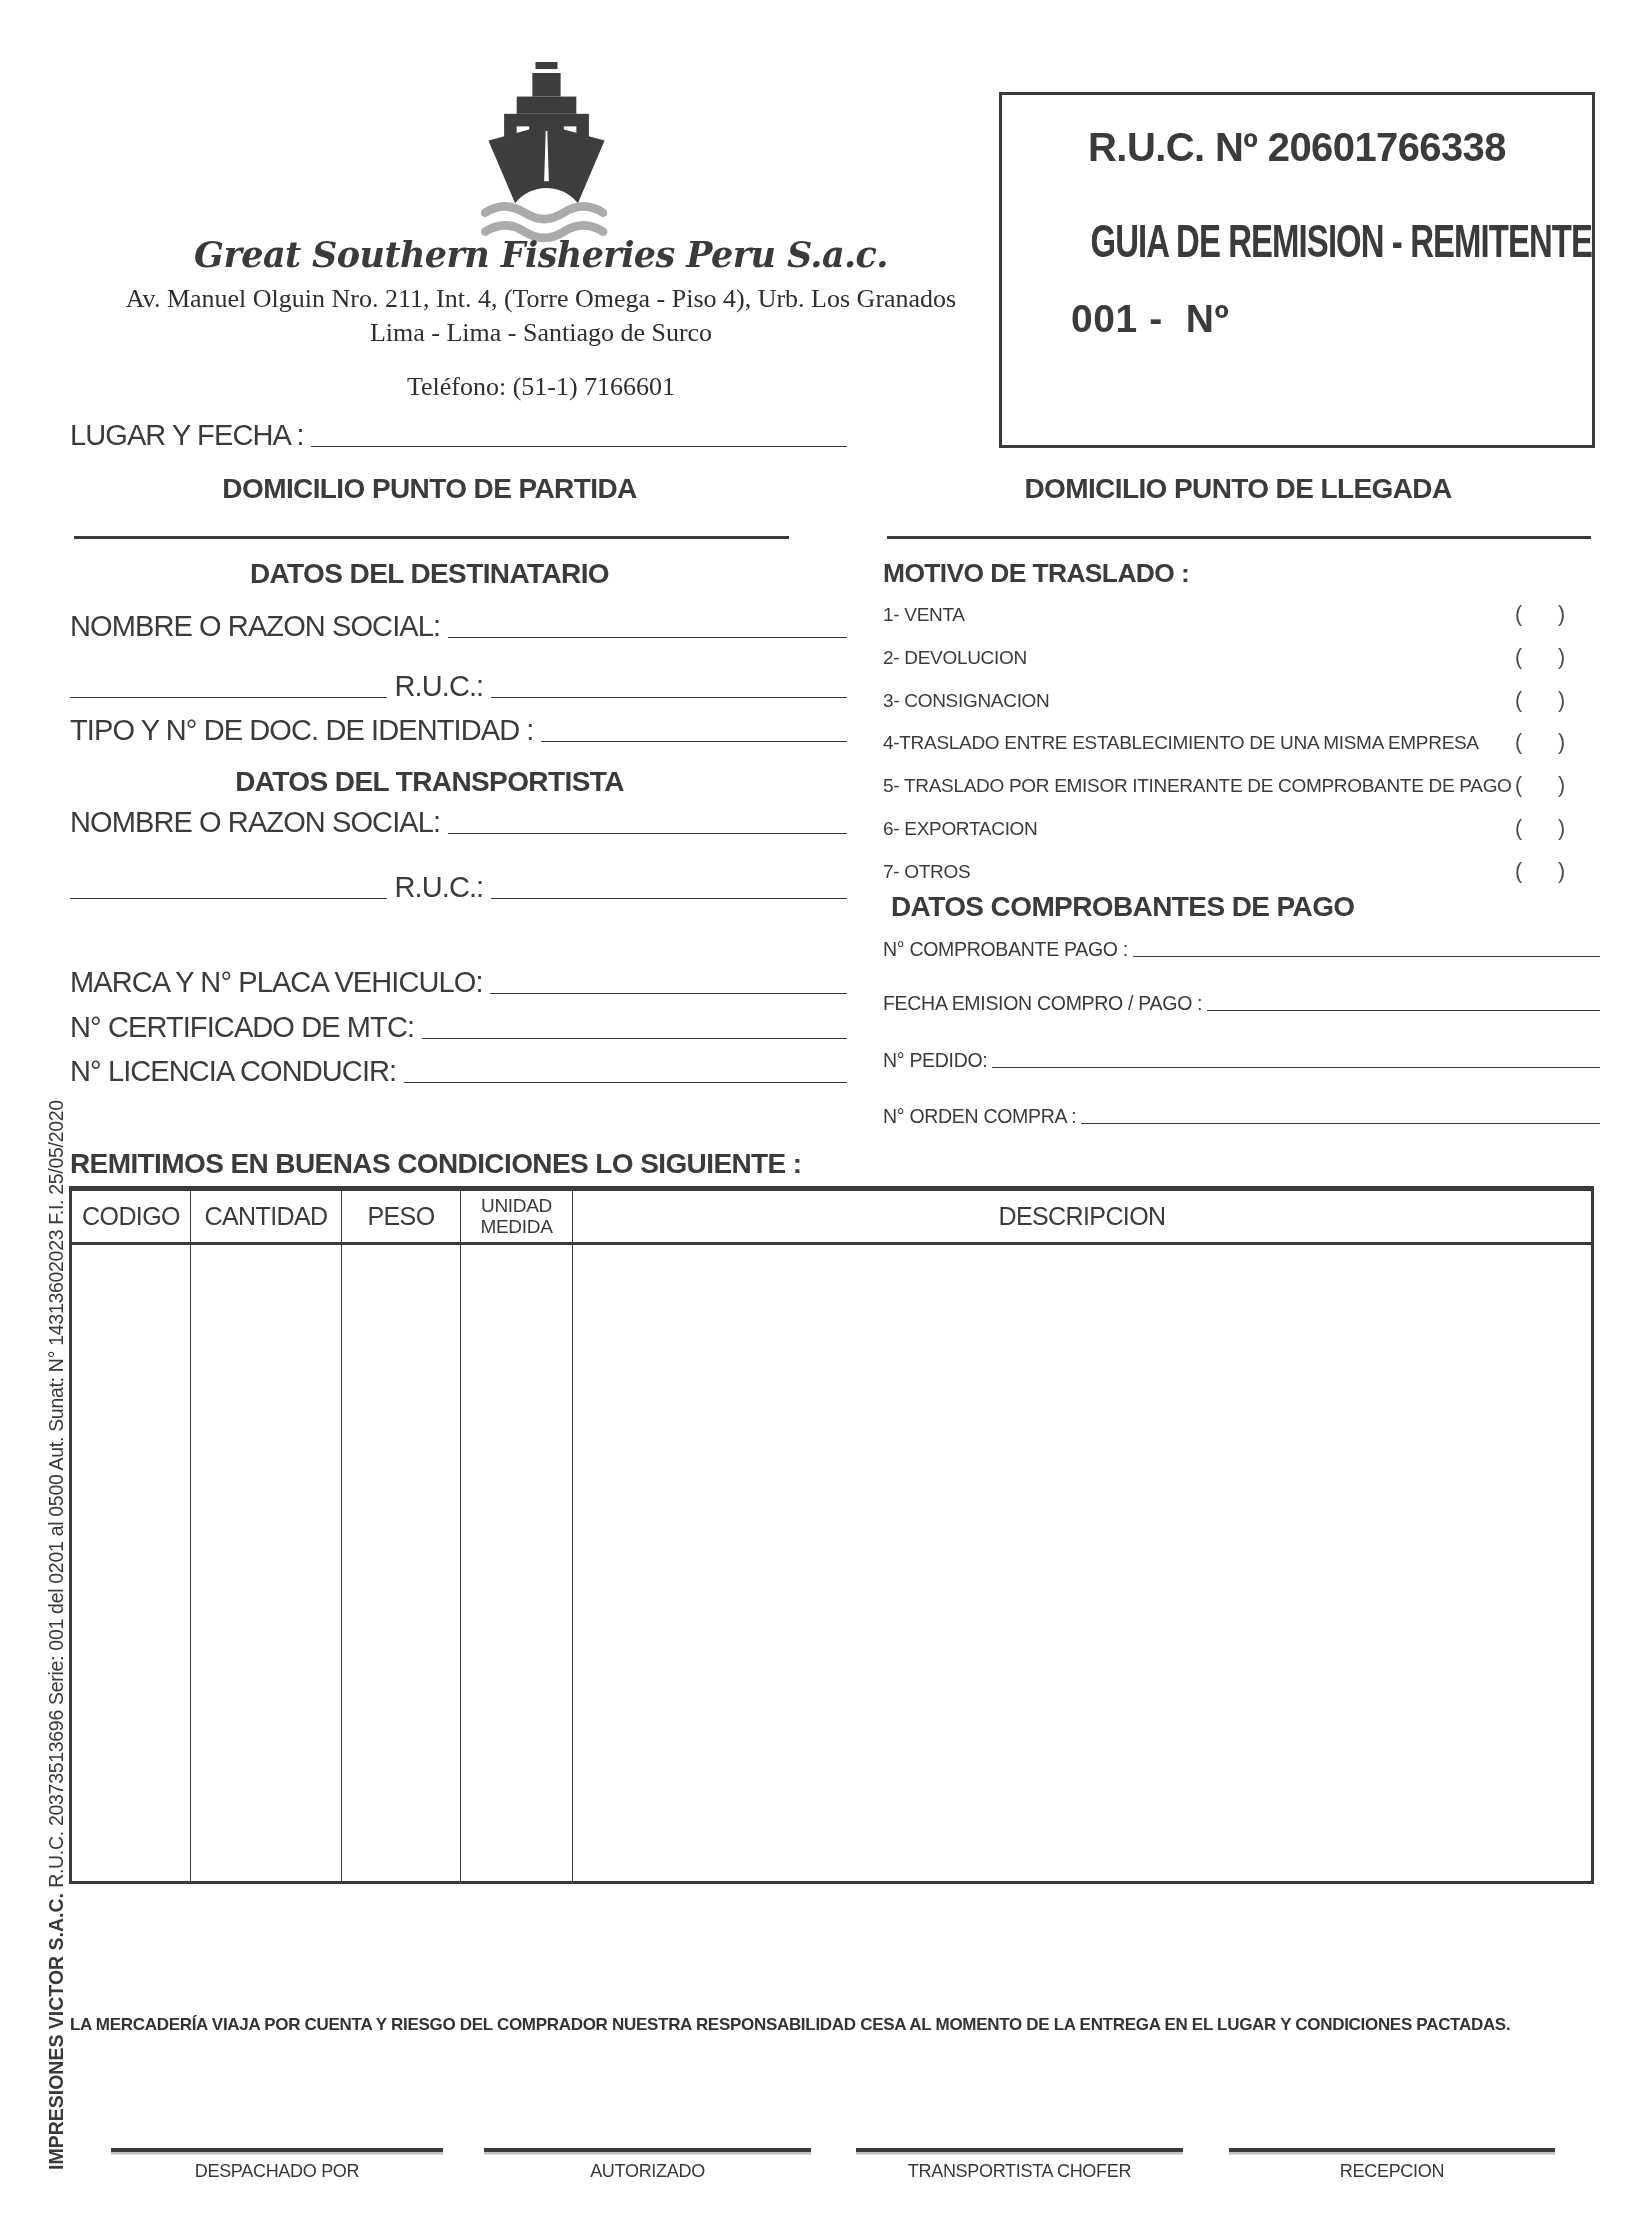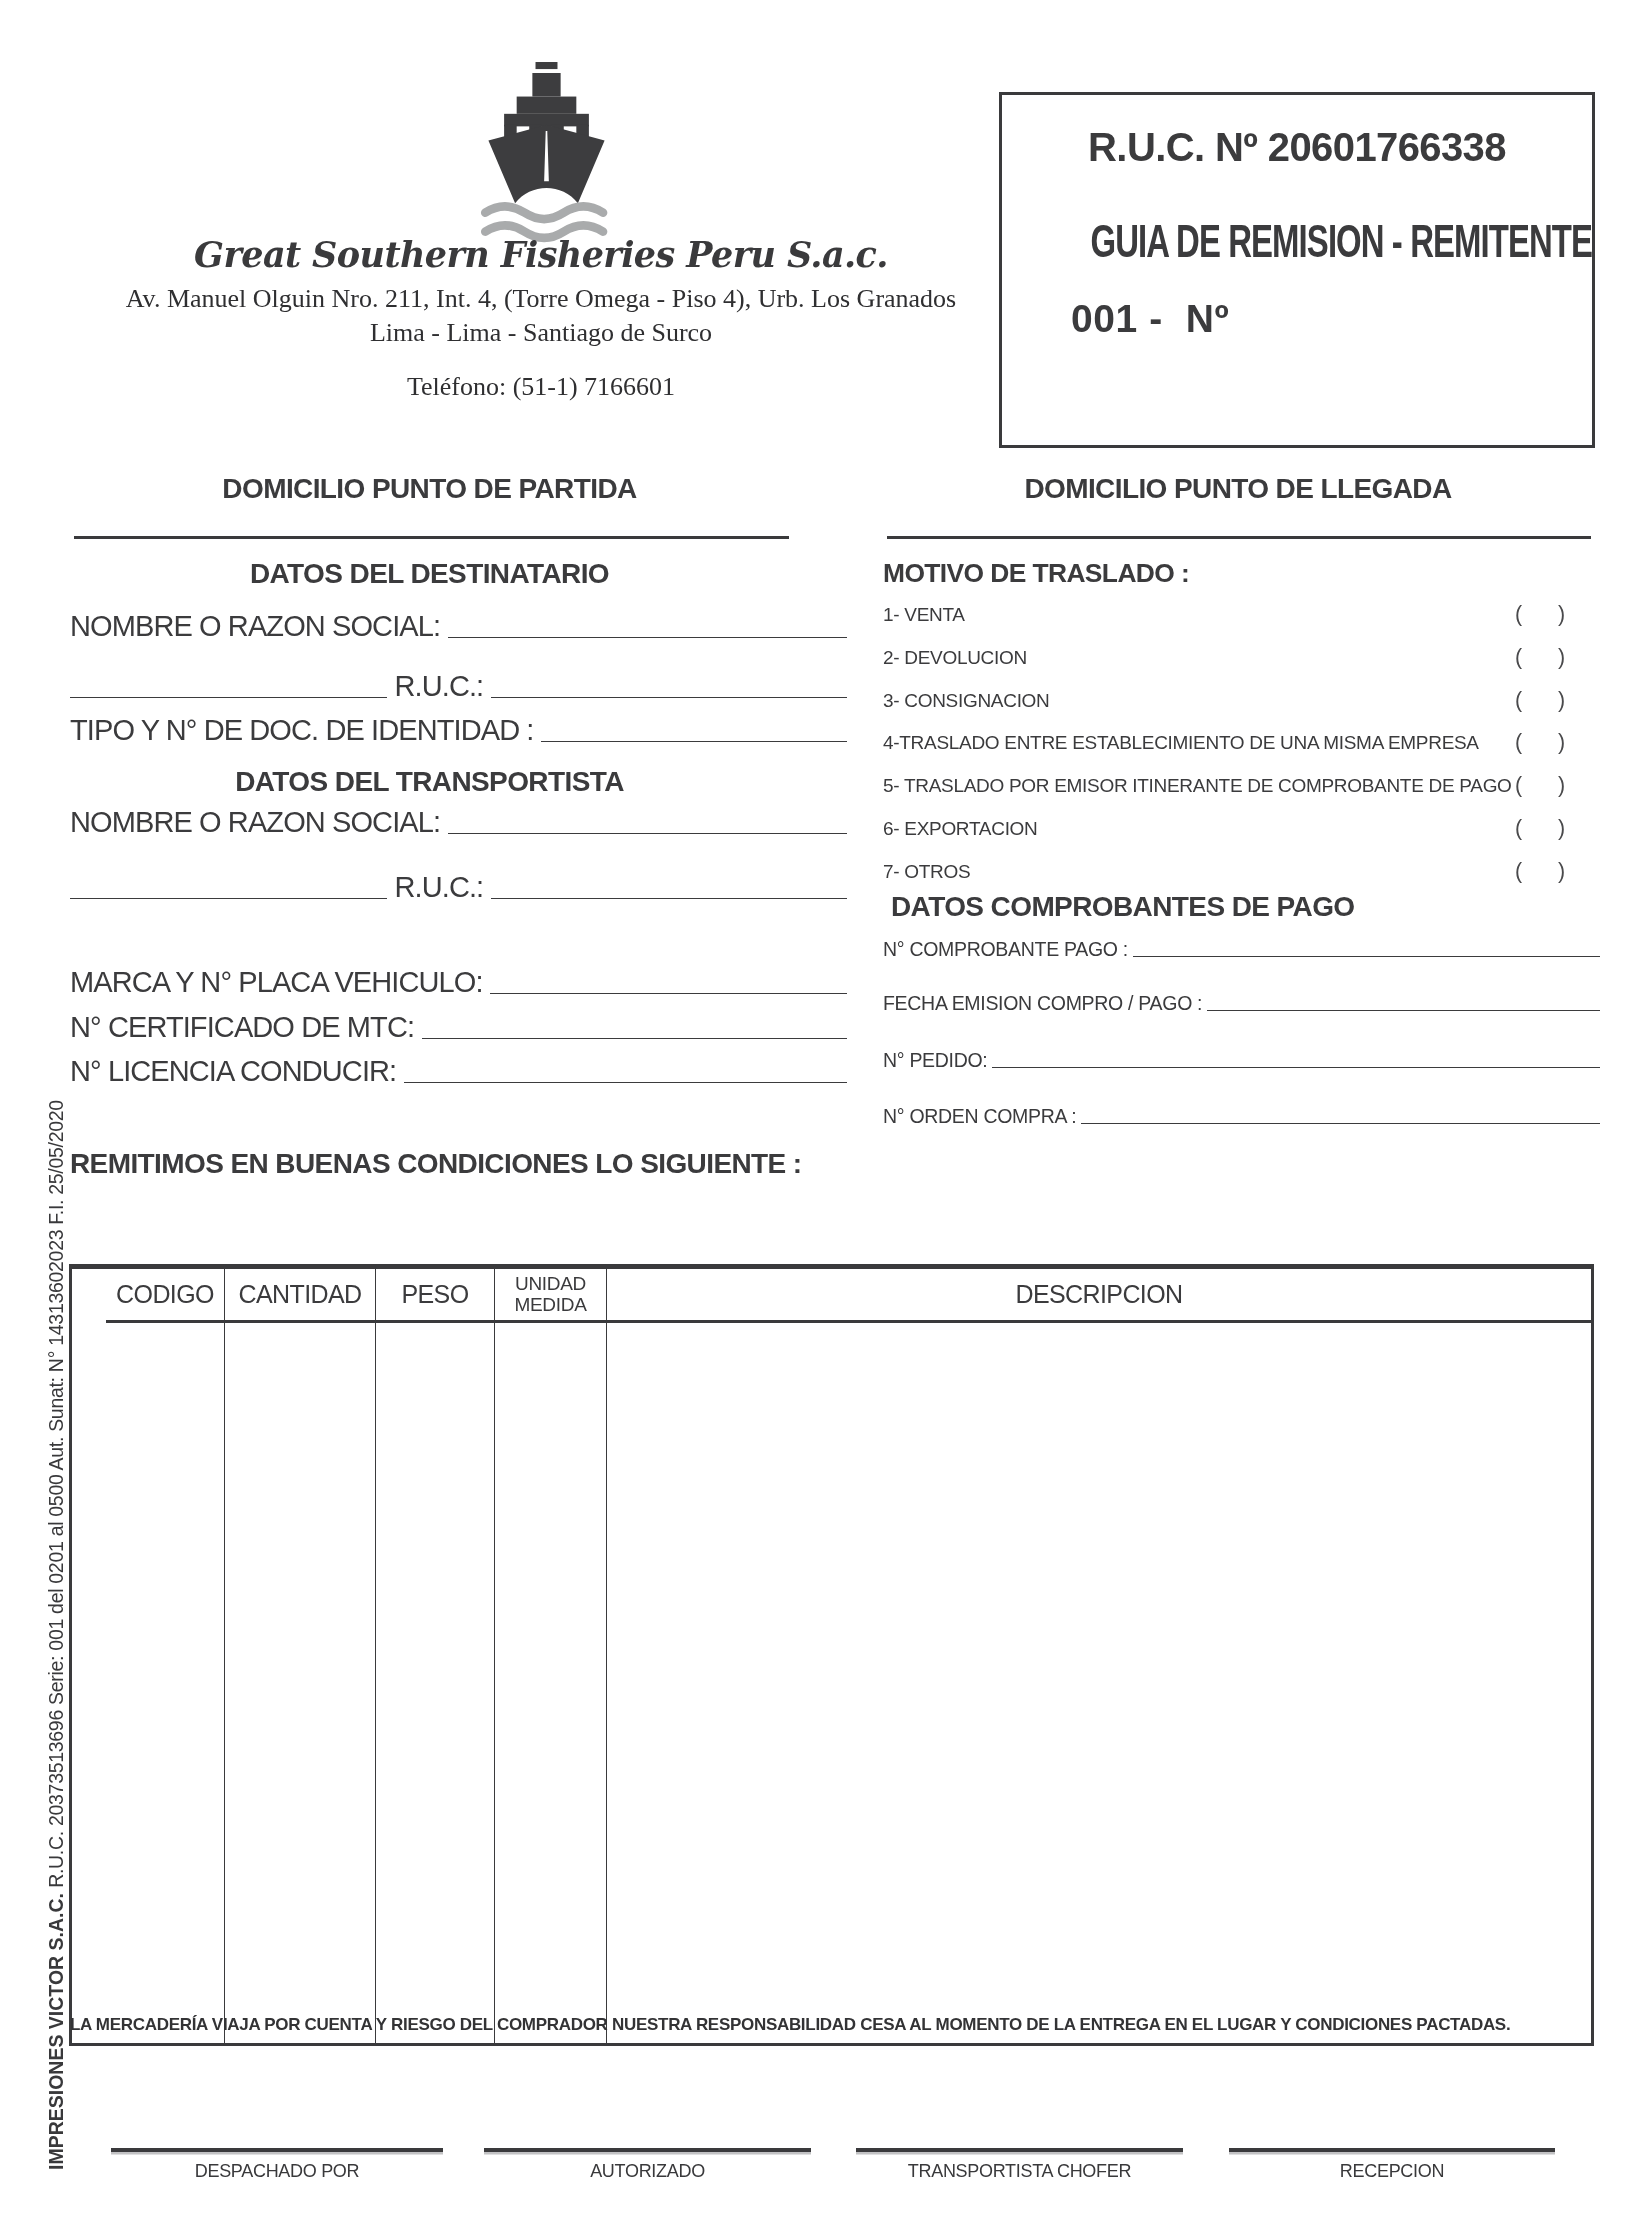--- a/index.html
+++ b/index.html
@@ -36,24 +36,24 @@
   .mrow{position:absolute;left:883px;width:682px;display:flex;
         justify-content:space-between;align-items:center;}
   .mlabel{font-size:19px;letter-spacing:-0.3px;white-space:nowrap;}
   .paren{font-size:21.4px;white-space:pre;color:#4a4a4c;}
   .crow{position:absolute;left:883px;width:717px;display:flex;align-items:flex-end;}
   .clabel{font-size:19.5px;letter-spacing:-0.3px;white-space:nowrap;line-height:1.05;}
   .cfill{flex:1;border-bottom:1.3px solid #3b3b3d;margin:0 0 2.5px 5px;height:0;}
   
   #remitimos{position:absolute;left:70px;top:1148px;font-weight:bold;font-size:28px;
              letter-spacing:-0.6px;white-space:nowrap;}
-  #tbl{position:absolute;left:69px;top:1264px;width:1525px;height:782px;
+  #tbl{position:absolute;left:69px;top:1186px;width:1525px;height:698px;
        border:3.8px solid #3a3a3c;border-top-width:5px;box-sizing:border-box;
        display:grid;grid-template-columns:119px 151px 119px 112px 1fr;
-       grid-template-rows:54px 1fr;padding-left:34px;}
+       grid-template-rows:54px 1fr;}
   .th{border-right:1.3px solid #3a3a3c;border-bottom:3.1px solid #3a3a3c;
       display:flex;align-items:center;justify-content:center;
       font-size:25px;letter-spacing:-0.6px;}
   .th.last{border-right:none;}
   .th .two{font-size:19px;line-height:1.08;text-align:center;letter-spacing:-0.3px;}
   .td{border-right:1.3px solid #3a3a3c;}
   .td.last{border-right:none;}
   
   #note{position:absolute;left:70px;top:2015px;width:1546px;font-weight:bold;
         font-size:17px;letter-spacing:-0.3px;white-space:nowrap;color:#333335;}
@@ -93,20 +93,24 @@
   <div id="addr1" class="addr">Av. Manuel Olguin Nro. 211, Int. 4, (Torre Omega - Piso 4), Urb. Los Granados</div>
   <div id="addr2" class="addr">Lima - Lima - Santiago de Surco</div>
   <div id="addr3" class="addr">Teléfono: (51-1) 7166601</div>
 
   <div id="rucBox">
     <div id="rucNum">R.U.C. Nº 20601766338</div>
     <div id="docTitle">GUIA DE REMISION - REMITENTE</div>
     <div id="docSeries">001 -  Nº</div>
   </div>
 
+  <div class="row" style="left:70px;top:420px;width:777px;">
+    <span class="lbl">LUGAR Y FECHA :</span>
+    <span class="fill"></span>
+  </div>
 
   <div class="h1" style="left:70px;top:473px;width:719px;">DOMICILIO PUNTO DE PARTIDA</div>
   <div class="rline" style="left:74px;top:536px;width:715px;"></div>
 
   <div class="h1" style="left:70px;top:558px;width:719px;">DATOS DEL DESTINATARIO</div>
 
   <div class="row" style="left:70px;top:611px;width:777px;">
     <span class="lbl">NOMBRE O RAZON SOCIAL:</span>
     <span class="fill"></span>
   </div>

